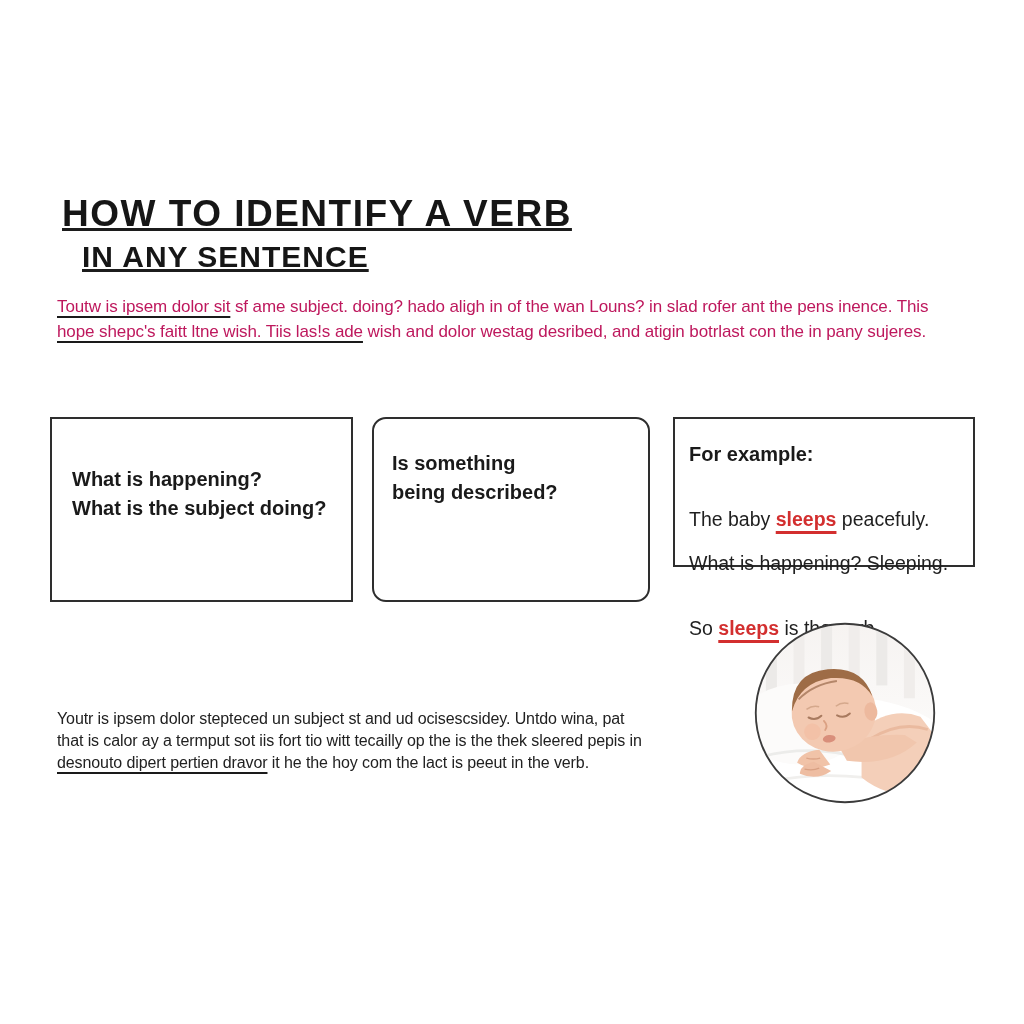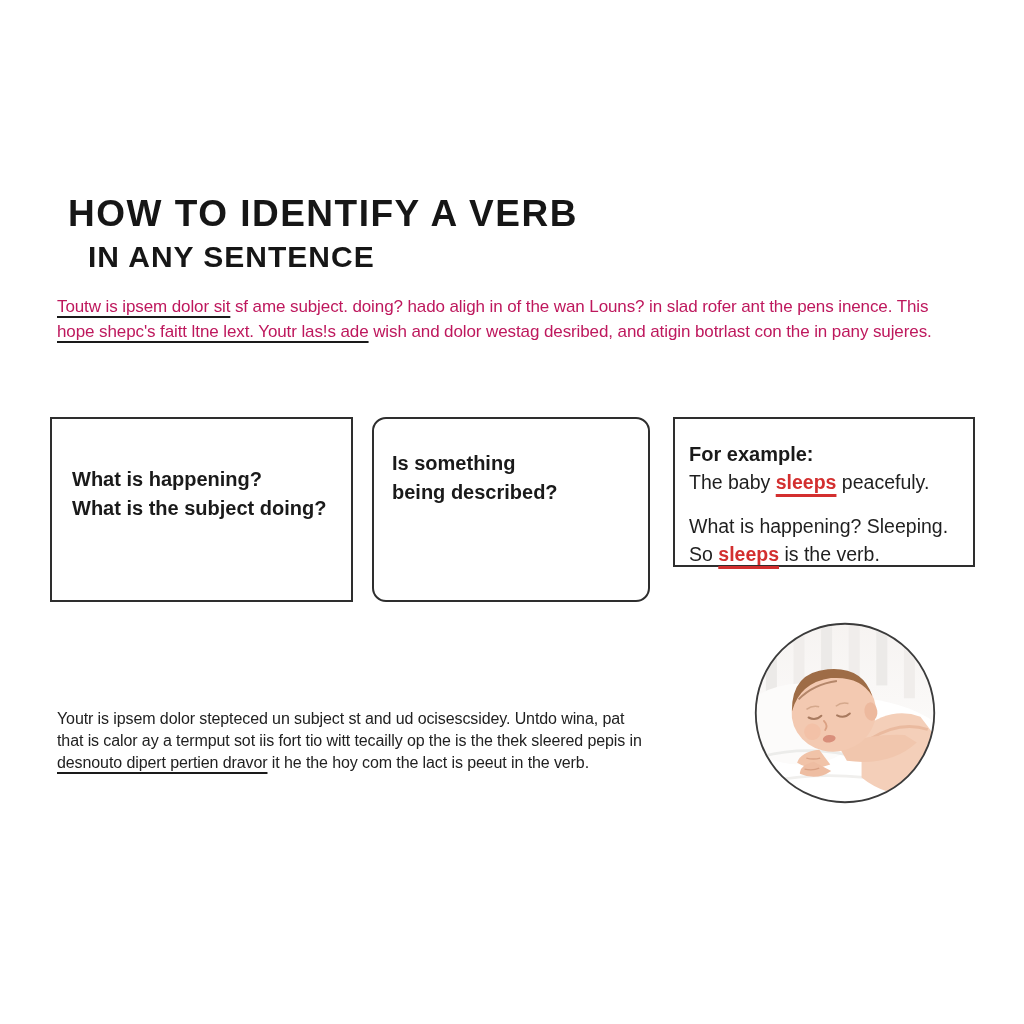--- a/index.html
+++ b/index.html
@@ -3,21 +3,21 @@
 <meta charset="utf-8">
 <style>
   html, body { margin: 0; padding: 0; background: #ffffff; }
   body { font-family: "Liberation Sans", sans-serif; overflow: hidden; }
   .canvas {
     position: relative; width: 1024px; height: 1024px;
     background: #ffffff; color: #1c1c1c; overflow: hidden;
   }
 
   
-  .title-block { position: absolute; left: 68px; top: 192px; }
+  .title-block { position: absolute; left: 62px; top: 192px; text-decoration: underline; }
   .title-line1 {
     font-size: 37px; font-weight: bold; letter-spacing: 1.5px;
     color: #161616; line-height: 44px; white-space: nowrap;
   }
   .title-line2 {
     font-size: 30px; font-weight: bold; letter-spacing: 1px;
     color: #161616; line-height: 38px; margin-top: 2px; white-space: nowrap; margin-left: 20px;
   }
 
   
@@ -36,21 +36,21 @@
   .card-2 { left: 372px; width: 278px; border-radius: 14px; }
   .card-3 { left: 673px; width: 302px; height: 150px; }
   .card-1 .card-inner { padding: 30px 10px 0 20px; margin-top: 16px; }
   .card-2 .card-inner { padding: 30px 10px 0 18px; }
   .card-text {
     font-size: 20px; font-weight: bold; line-height: 29px; color: #1a1a1a;
     white-space: nowrap;
   }
   .card-3 .card-inner { padding: 22px 8px 0 14px; }
   .ex-heading { font-size: 20px; font-weight: bold; line-height: 27px; color: #1a1a1a; }
-  .ex-line { font-size: 19.5px; line-height: 28px; color: #1f1f1f; white-space: nowrap; }
+  .ex-line { font-size: 19.5px; line-height: 28px; color: #1f1f1f; white-space: nowrap; margin-top: 37px; }
   .ex-gap { margin-top: 16px; }
   .seg-verb {
     color: var(--accent-red, #d32f2f); font-weight: bold;
     text-decoration: underline; text-decoration-thickness: 2.5px;
     text-underline-offset: 5px; text-decoration-color: var(--accent-red, #d32f2f);
   }
   .seg-u {
     text-decoration: underline; text-decoration-thickness: 1.5px;
     text-underline-offset: 4px; text-decoration-color: #1a1a1a;
   }
@@ -74,21 +74,21 @@
 
 <div class="canvas">
 
   <header class="title-block">
     <div class="title-line1">HOW TO IDENTIFY A VERB</div>
     <div class="title-line2">IN ANY SENTENCE</div>
   </header>
 
   <section class="intro">
     <div class="intro-line"><span class="seg-u">Toutw is ipsem dolor sit</span><span> sf ame subject. doing? hado aligh in of the wan Louns? in slad rofer ant the pens inence. This</span></div>
-    <div class="intro-line"><span class="seg-u">hope shepc's faitt ltne lext. Youtr las!s ade</span><span> wish and dolor westag desribed, and atigin botrlast con the in pany sujeres.</span></div>
+    <div class="intro-line"><span class="seg-u">hope shepc's faitt ltne wish. Tiis las!s ade</span><span> wish and dolor westag desribed, and atigin botrlast con the in pany sujeres.</span></div>
   </section>
 
   <div class="card card-1">
     <div class="card-inner">
       <div class="card-text">What is happening?</div>
       <div class="card-text">What is the subject doing?</div>
     </div>
   </div>
 
   <div class="card card-2">

